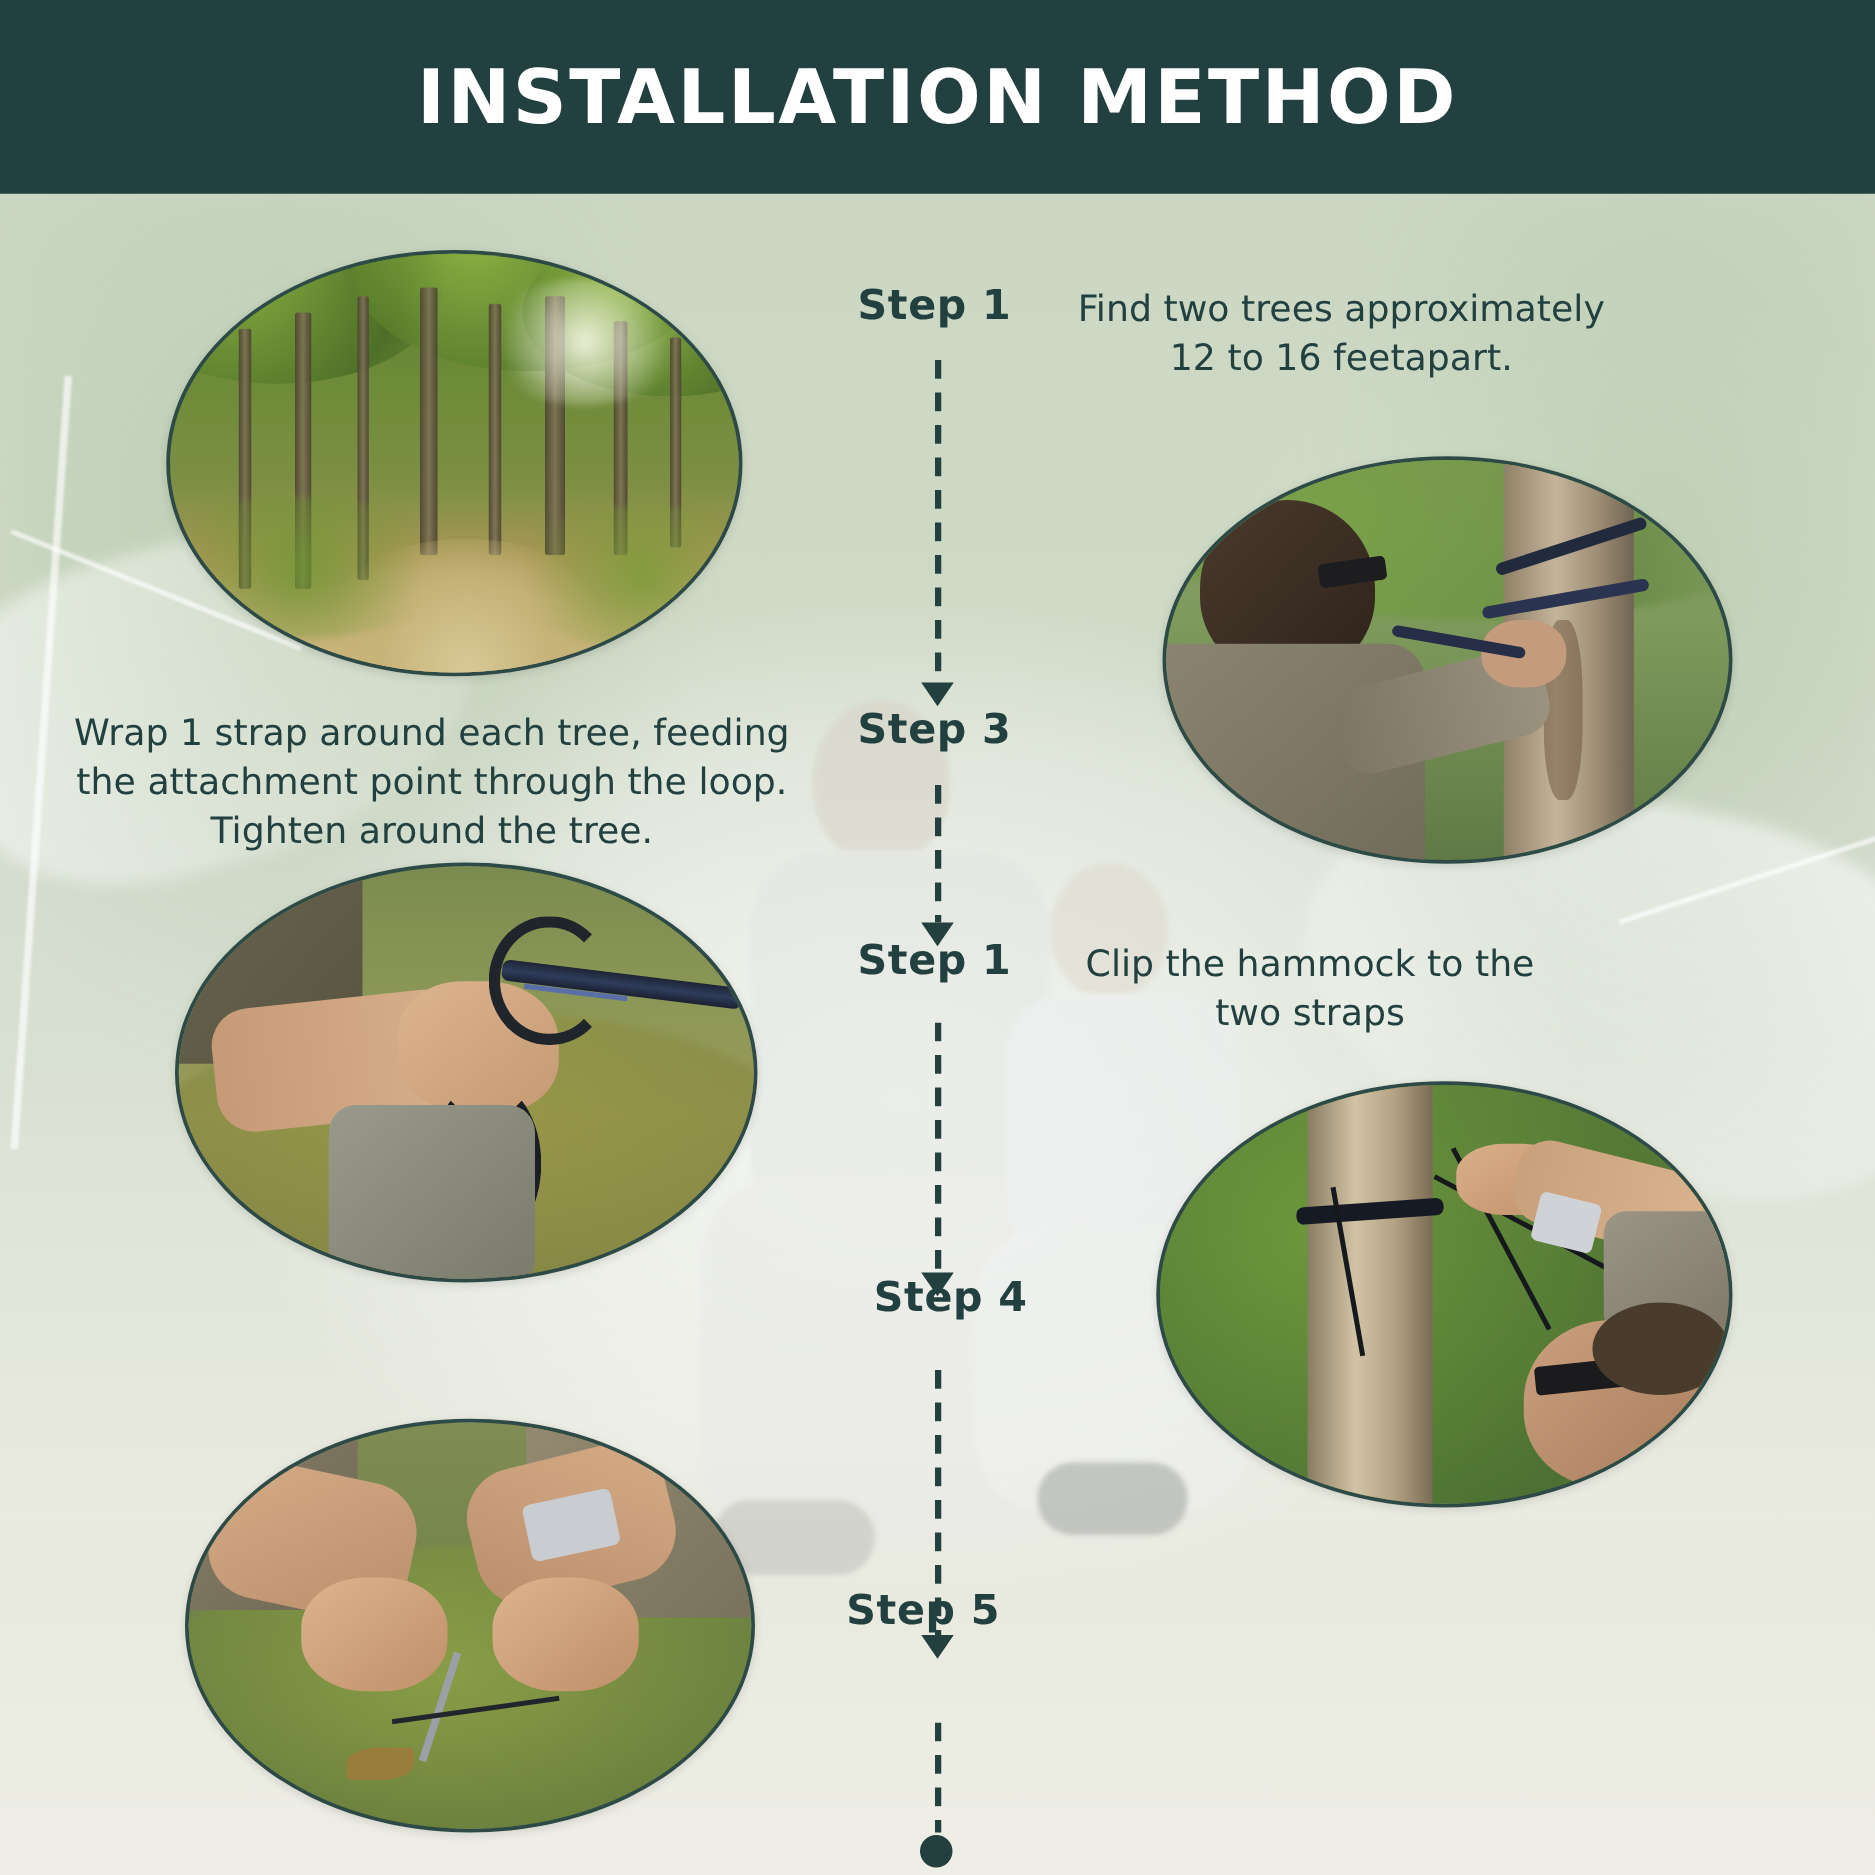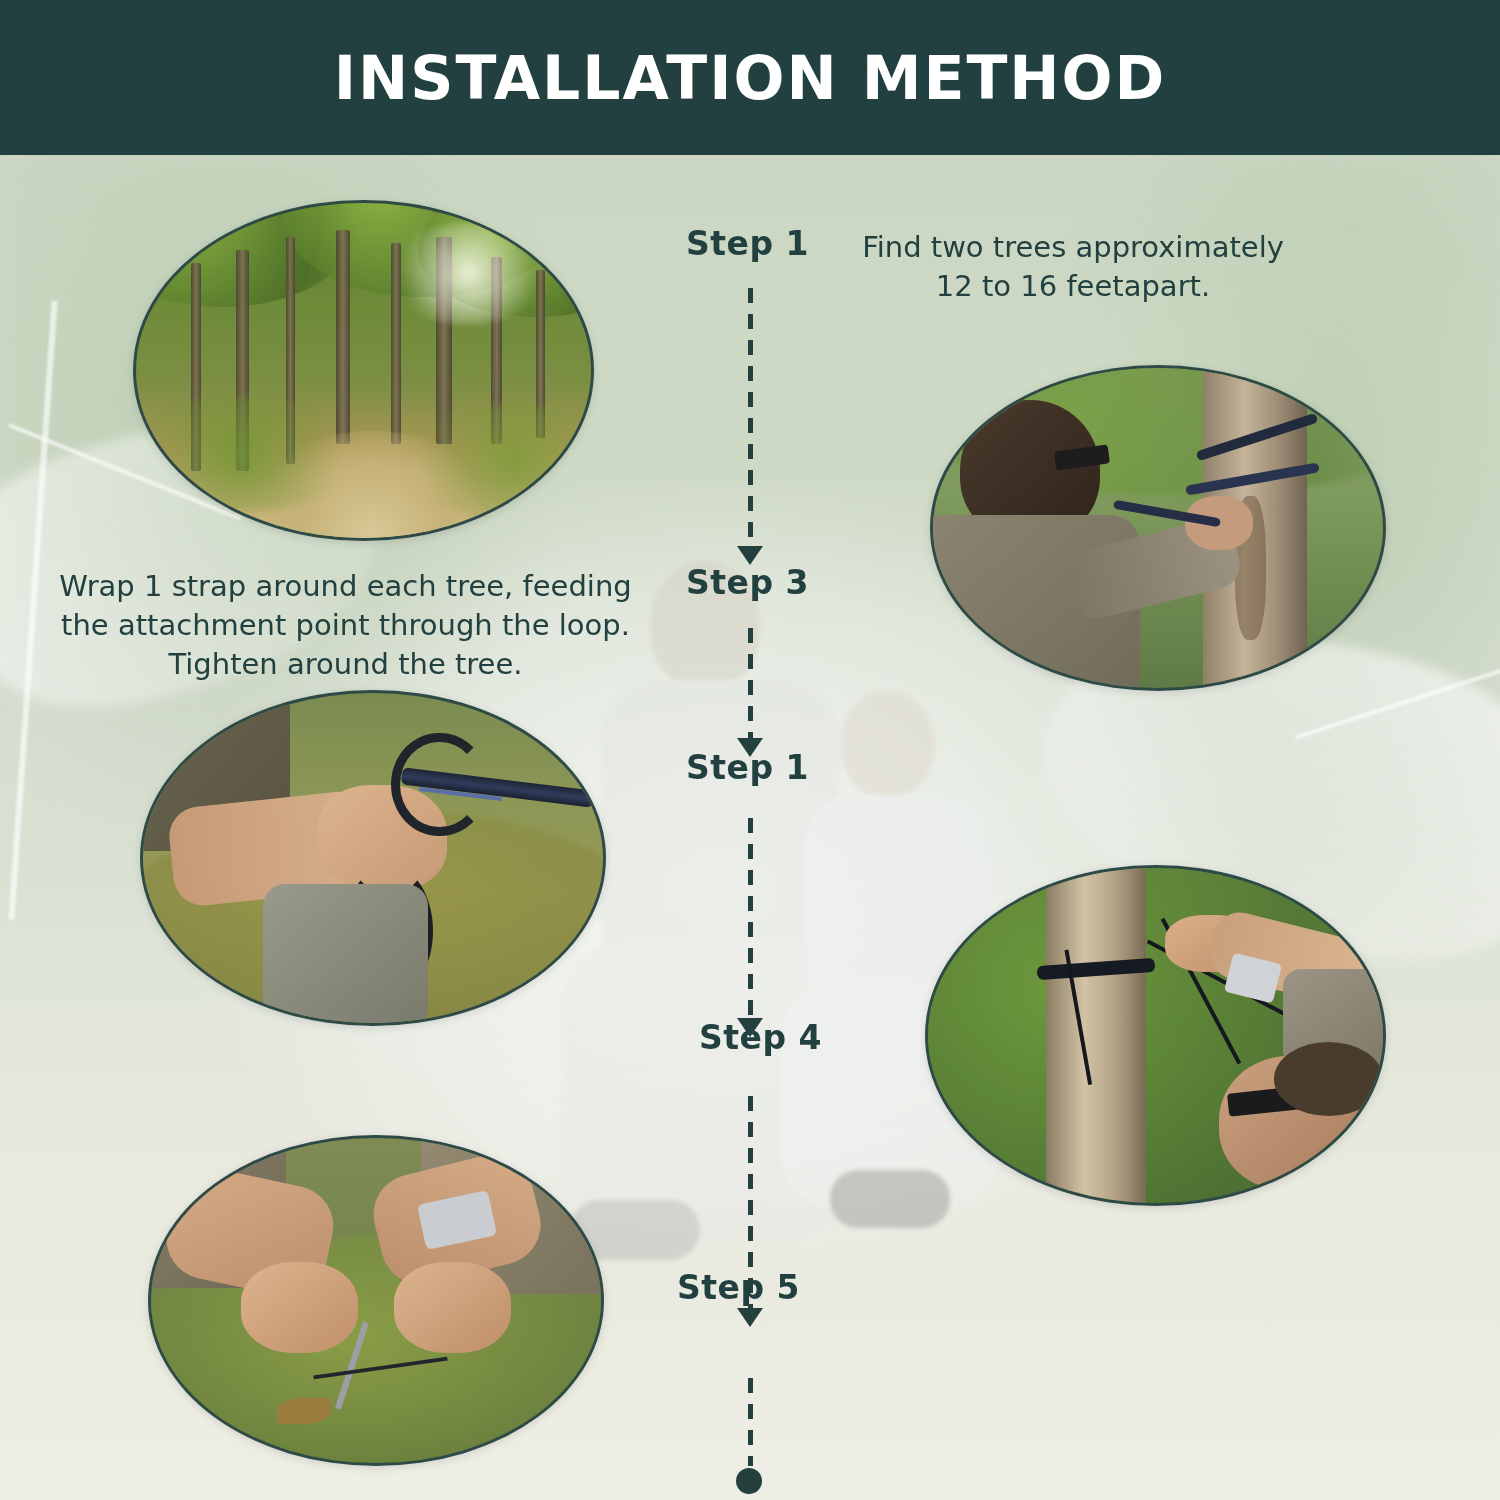--- a/index.html
+++ b/index.html
@@ -372,16 +372,17 @@
   <div class="step-label" style="left:686px; top:224px;">Step 1</div>
   <div class="step-label" style="left:686px; top:563px;">Step 3</div>
   <div class="step-label" style="left:686px; top:748px;">Step 1</div>
   <div class="step-label" style="left:686px; top:1018px;margin-left:13px;">Step 4</div>
   <div class="step-label" style="left:677px; top:1268px;">Step 5</div>
 
   <div class="step-text" style="left:848px; top:228px; width:450px;">Find two trees approximately 12 to 16 feetapart.</div>
 
   <div class="step-text" style="left:48px; top:567px; width:595px;">Wrap 1 strap around each tree, feeding the attachment point through the loop. Tighten around the tree.</div>
 
+  <div class="step-text" style="left:848px; top:752px; width:400px;">Clip the hammock to the two straps</div>
 
 
 
 </div>
 
 </body></html>

